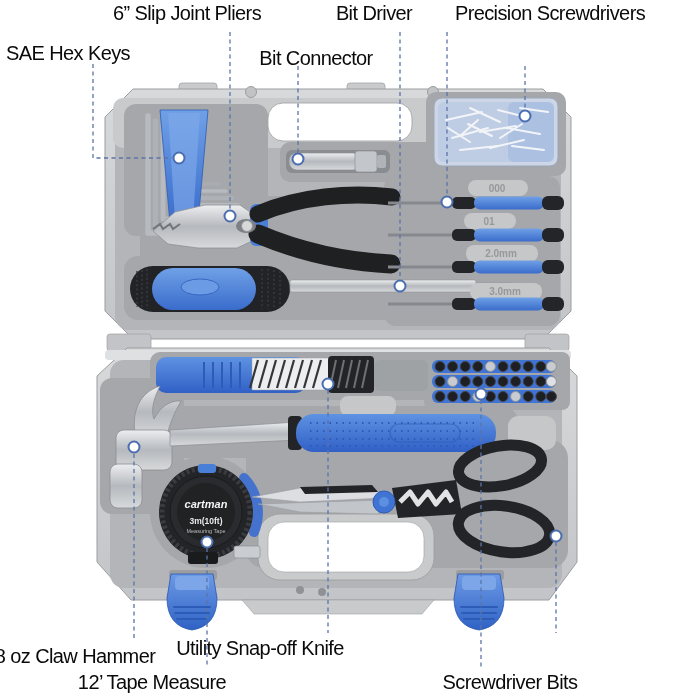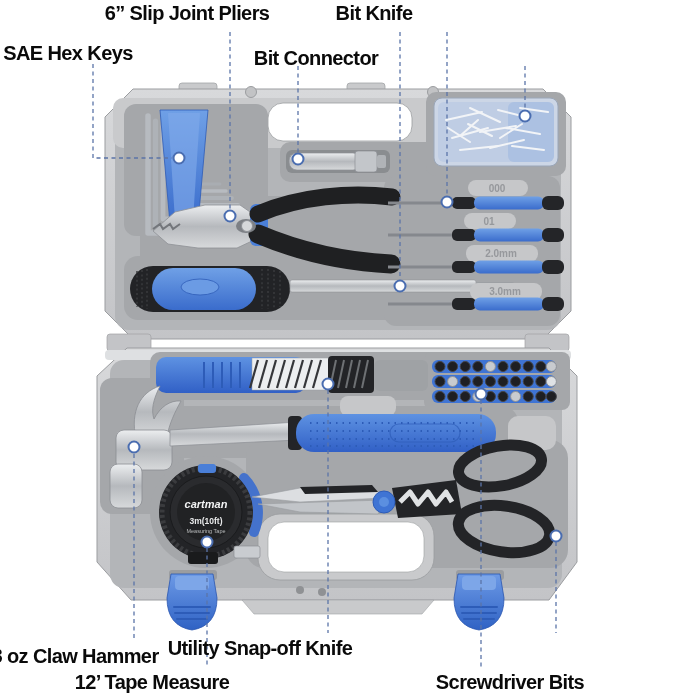--- a/index.html
+++ b/index.html
@@ -1,20 +1,20 @@
 <!DOCTYPE html>
 <html><head>
 <meta charset="utf-8">
 <style>
   html,body{margin:0;padding:0;background:#ffffff;}
   .scene{position:relative;width:679px;height:698px;background:#ffffff;overflow:hidden;
          font-family:"Liberation Sans",sans-serif;}
   .scene svg{position:absolute;left:0;top:0;}
   .callout{position:absolute;transform:translateX(-50%);white-space:nowrap;
-           font-weight:bold;font-size:20px;letter-spacing:-0.6px;color:#0a0a0a;}
+           font-weight:normal;font-size:20px;letter-spacing:-0.6px;color:#0a0a0a;}
 </style>
 </head>
 <body>
 
 <div class="scene">
 
 <svg width="679" height="698" viewBox="0 0 679 698">
   <defs>
     <linearGradient id="caseGrad" x1="0" y1="0" x2="0" y2="1">
       <stop offset="0" stop-color="#d8d9db"></stop>
@@ -342,20 +342,21 @@
     <circle cx="525" cy="116" r="5.5"></circle>
     <circle cx="134" cy="447" r="5.5"></circle>
     <circle cx="207" cy="542" r="5.5"></circle>
     <circle cx="328" cy="384" r="5.5"></circle>
     <circle cx="481" cy="394" r="5.5"></circle>
     <circle cx="556" cy="536" r="5.5"></circle>
   </g>
 </svg>
 
   <div class="callout" style="left:187px;top:2px;">6” Slip Joint Pliers</div>
-  <div class="callout" style="left:374px;top:2px;">Bit Knife</div>
+  <div class="callout" style="left:374px;top:2px;">Bit Driver</div>
+  <div class="callout" style="left:550px;top:2px;">Precision Screwdrivers</div>
   <div class="callout" style="left:68px;top:35px;margin-top:7px;">SAE Hex Keys</div>
   <div class="callout" style="left:316px;top:47px;">Bit Connector</div>
   <div class="callout" style="left:75px;top:645px;">8 oz Claw Hammer</div>
   <div class="callout" style="left:260px;top:637px;">Utility Snap-off Knife</div>
   <div class="callout" style="left:152px;top:671px;">12’ Tape Measure</div>
   <div class="callout" style="left:490px;top:671px;margin-left:20px;">Screwdriver Bits</div>
 </div>
 
 </body></html>

